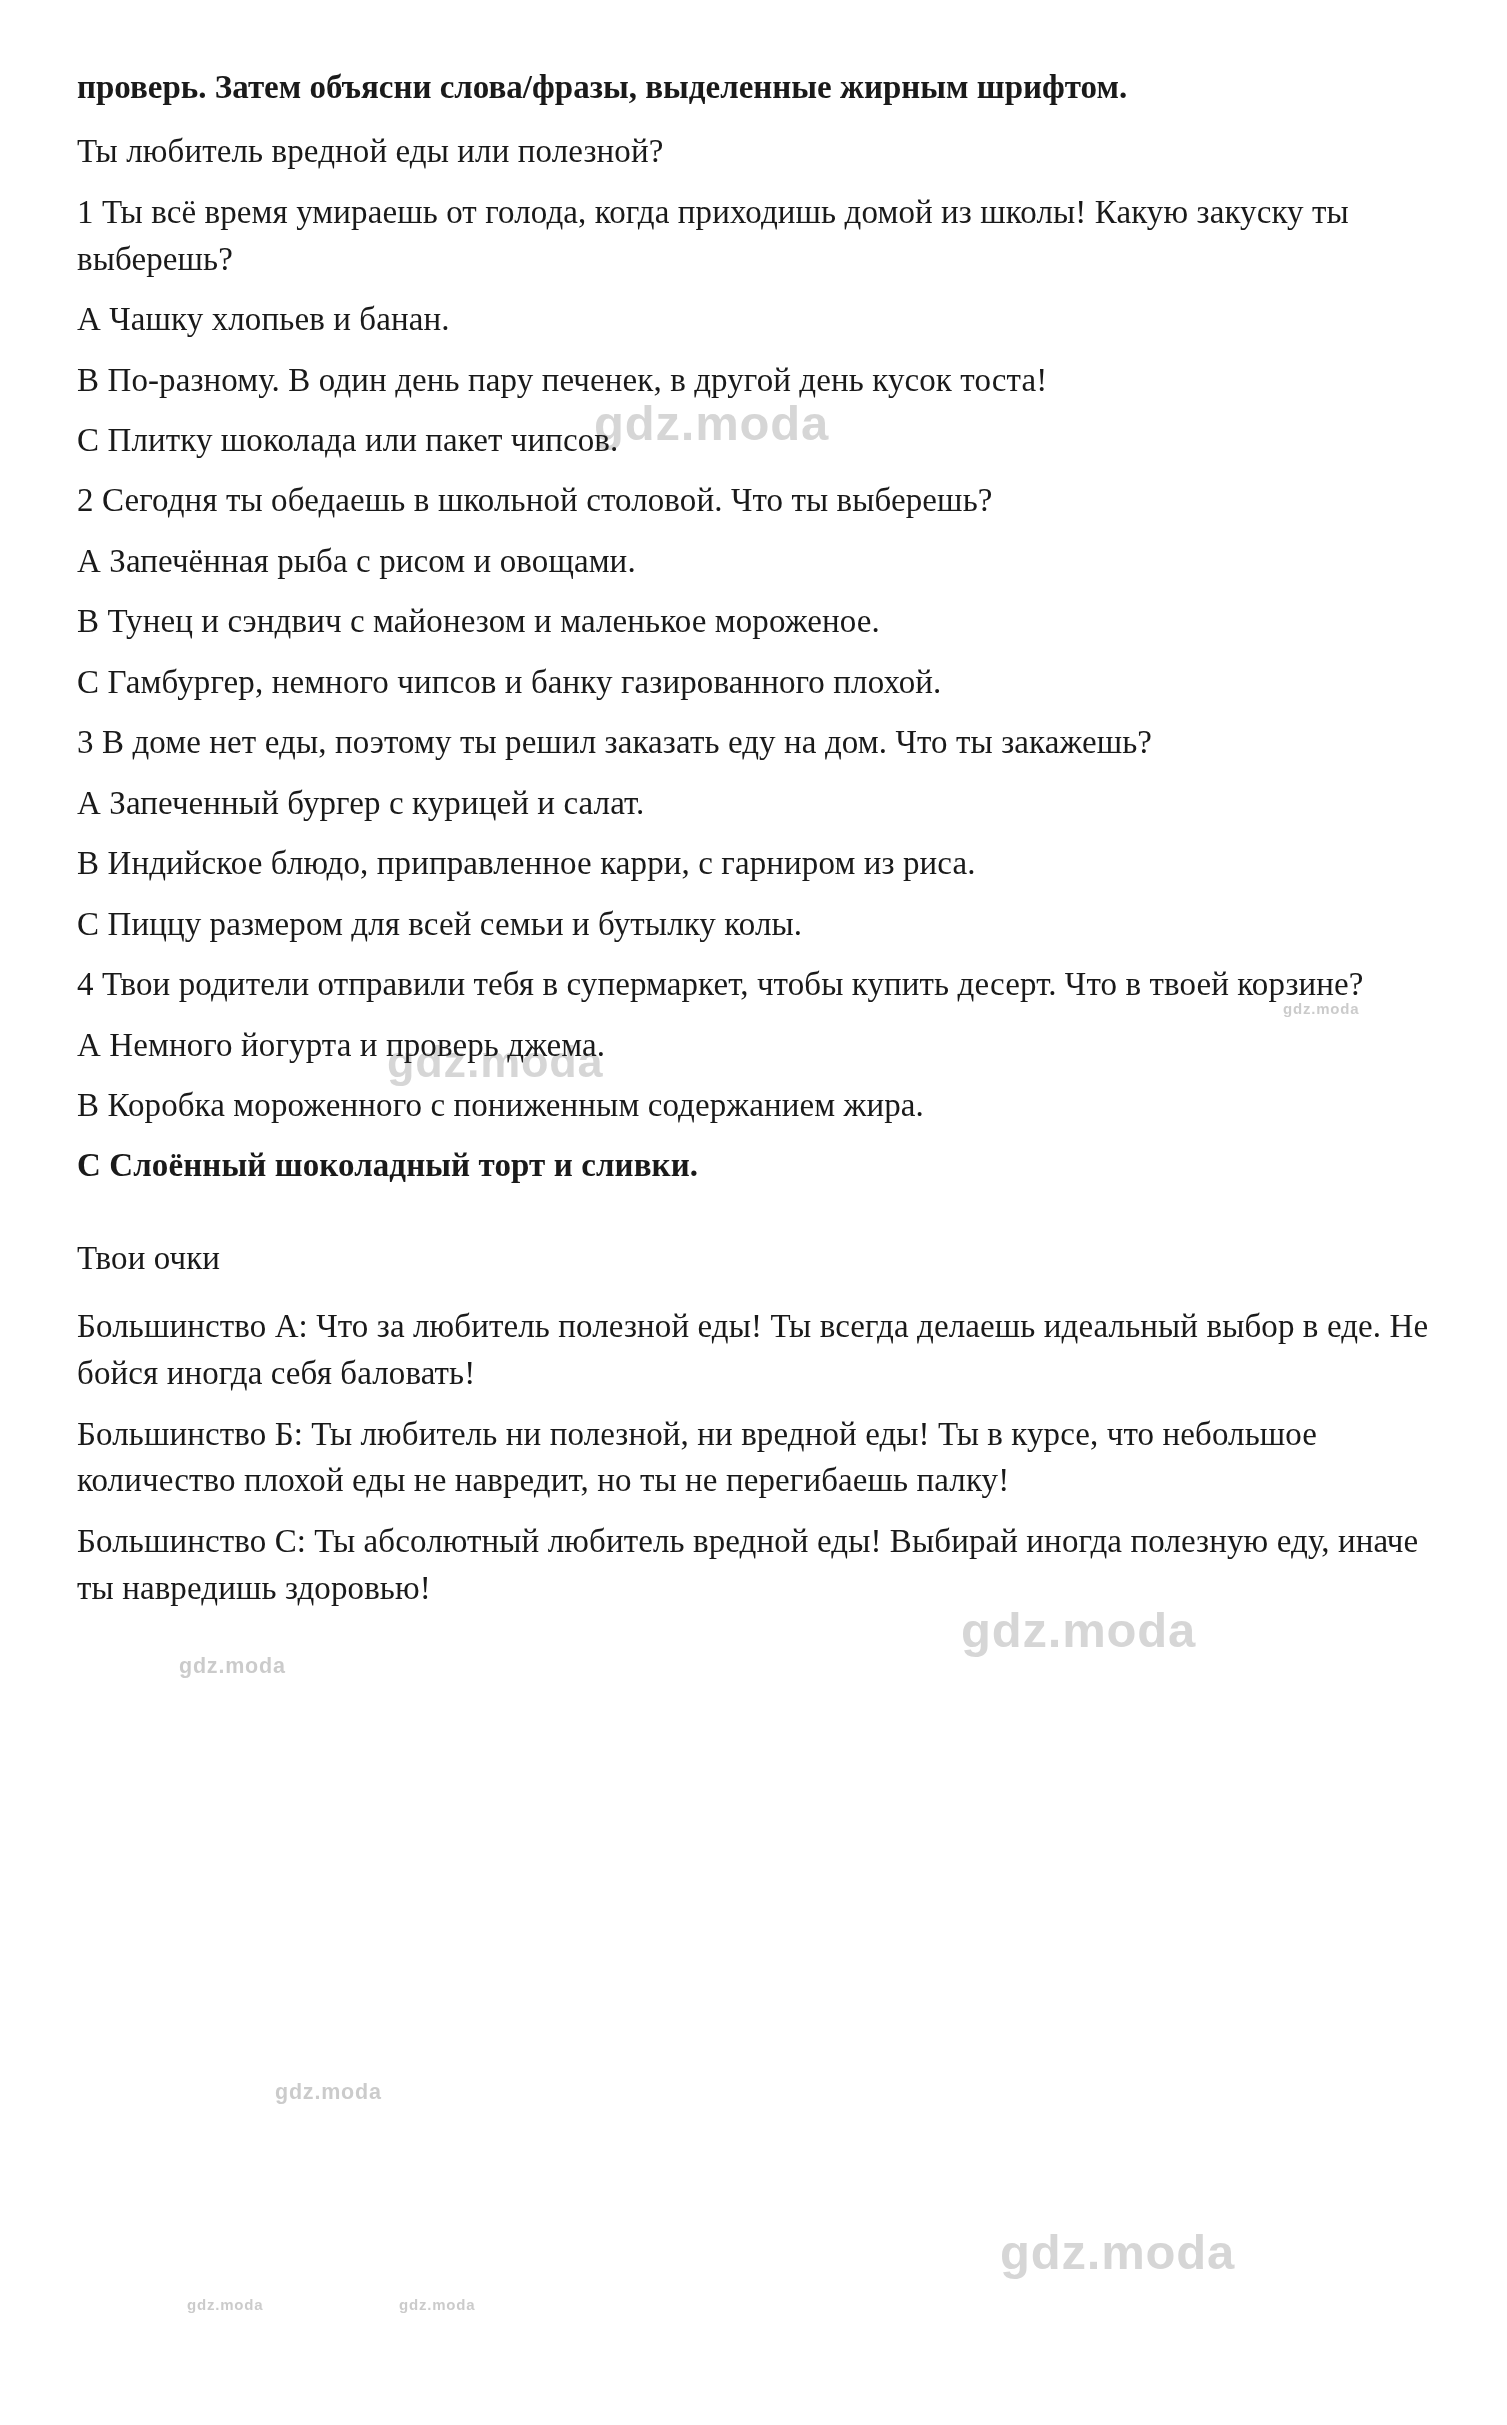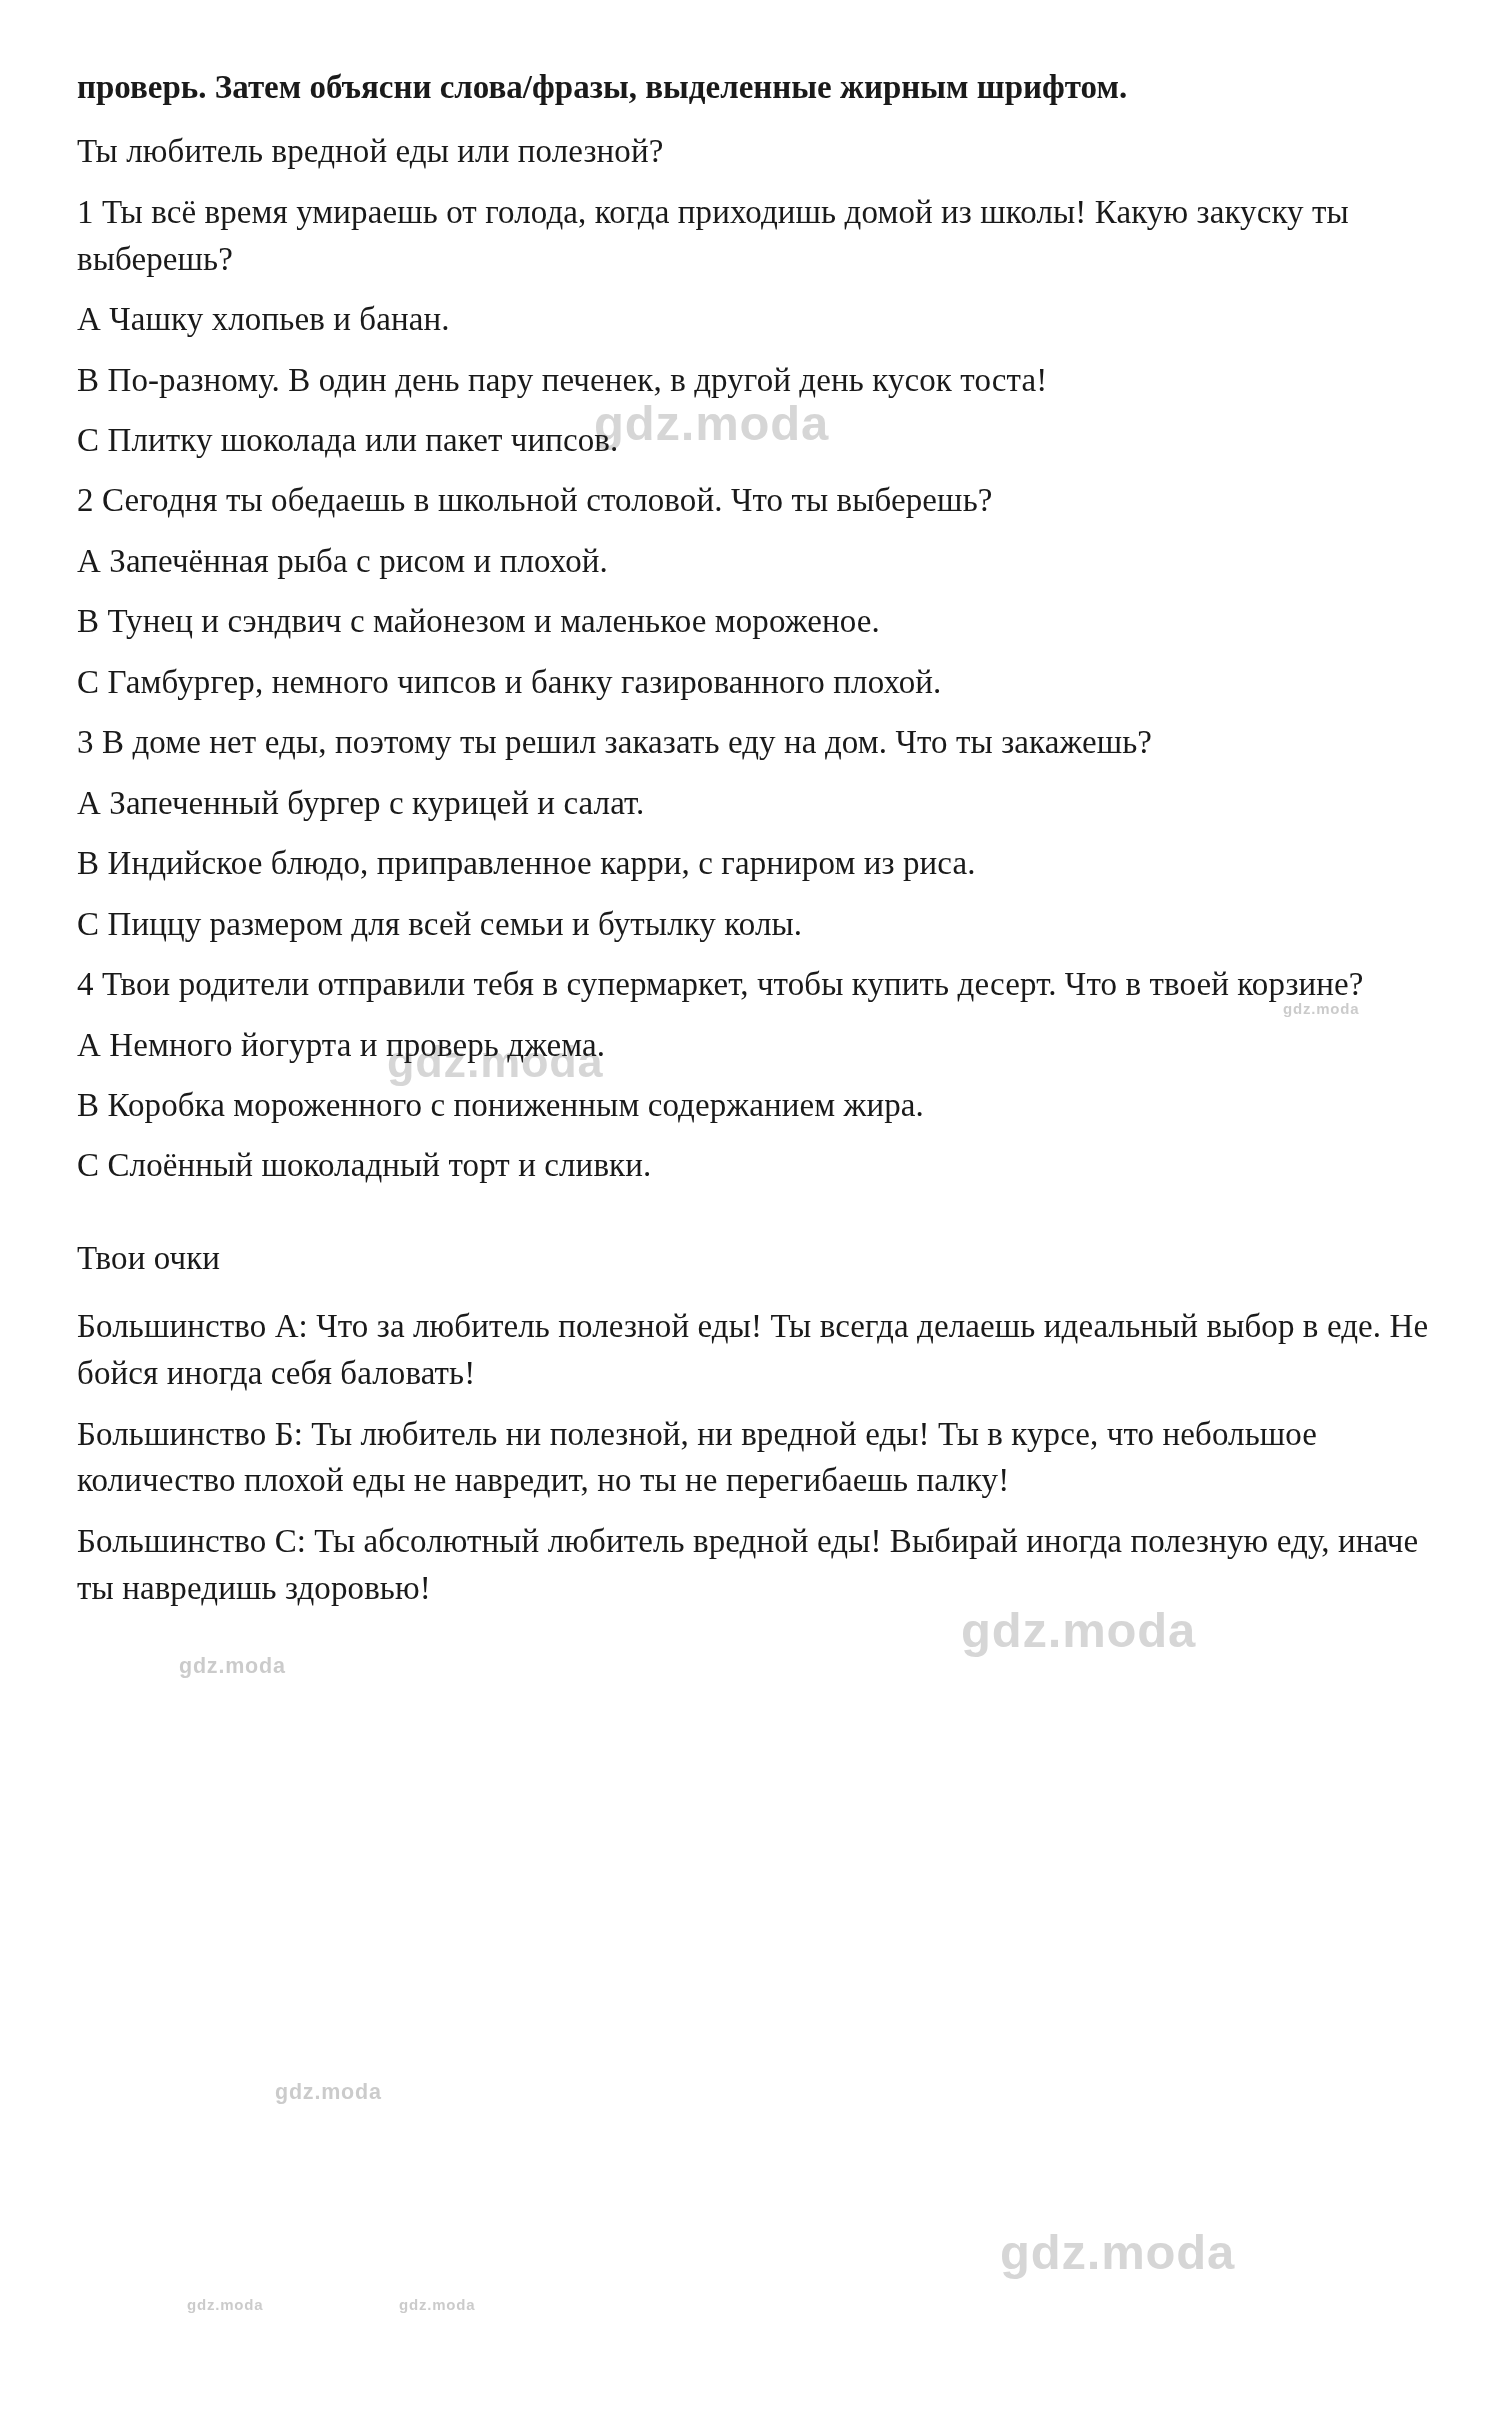--- a/index.html
+++ b/index.html
@@ -34,21 +34,21 @@
   .bold-intro {
     font-weight: bold;
     font-size: 33px;
     line-height: 1.42;
     margin: 0 0 17.5px 0;
     white-space: pre-wrap;
     position: relative;
     z-index: 2;
   }
   .gap-small { margin-bottom: 21px; }
-  .gap-big { margin-bottom: 46px; }
+  .gap-big { margin-bottom: 46px; font-weight: bold; }
 
   
   .wm {
     position: absolute;
     font-family: Liberation Sans, sans-serif;
     font-weight: bold;
     color: rgba(120,120,120,0.30);
     text-shadow: 0.8px 0.8px 0 rgba(255,255,255,0.75);
     white-space: nowrap;
     pointer-events: none;
@@ -66,21 +66,21 @@
 <div class="page">
 
   <p class="bold-intro">проверь. Затем объясни слова/фразы, выделенные жирным шрифтом.</p>
 
   <p class="line">Ты любитель вредной еды или полезной?</p>
   <p class="line">1 Ты всё время умираешь от голода, когда приходишь домой из школы! Какую закуску ты выберешь?</p>
   <p class="line">А Чашку хлопьев и банан.</p>
   <p class="line">В По-разному. В один день пару печенек, в другой день кусок тоста!</p>
   <p class="line">С Плитку шоколада или пакет чипсов.</p>
   <p class="line">2 Сегодня ты обедаешь в школьной столовой. Что ты выберешь?</p>
-  <p class="line">А Запечённая рыба с рисом и плохой.</p>
+  <p class="line">А Запечённая рыба с рисом и овощами.</p>
   <p class="line">В Тунец и сэндвич с майонезом и маленькое мороженое.</p>
   <p class="line">С Гамбургер, немного чипсов и банку газированного плохой.</p>
   <p class="line">3 В доме нет еды, поэтому ты решил заказать еду на дом. Что ты закажешь?</p>
   <p class="line">А Запеченный бургер с курицей и салат.</p>
   <p class="line">В Индийское блюдо, приправленное карри, с гарниром из риса.</p>
   <p class="line">С Пиццу размером для всей семьи и бутылку колы.</p>
   <p class="line">4 Твои родители отправили тебя в супермаркет, чтобы купить десерт. Что в твоей корзине?</p>
   <p class="line">А Немного йогурта и проверь джема.</p>
   <p class="line">В Коробка мороженного с пониженным содержанием жира.</p>
   <p class="line gap-big">С Слоённый шоколадный торт и сливки.</p>

